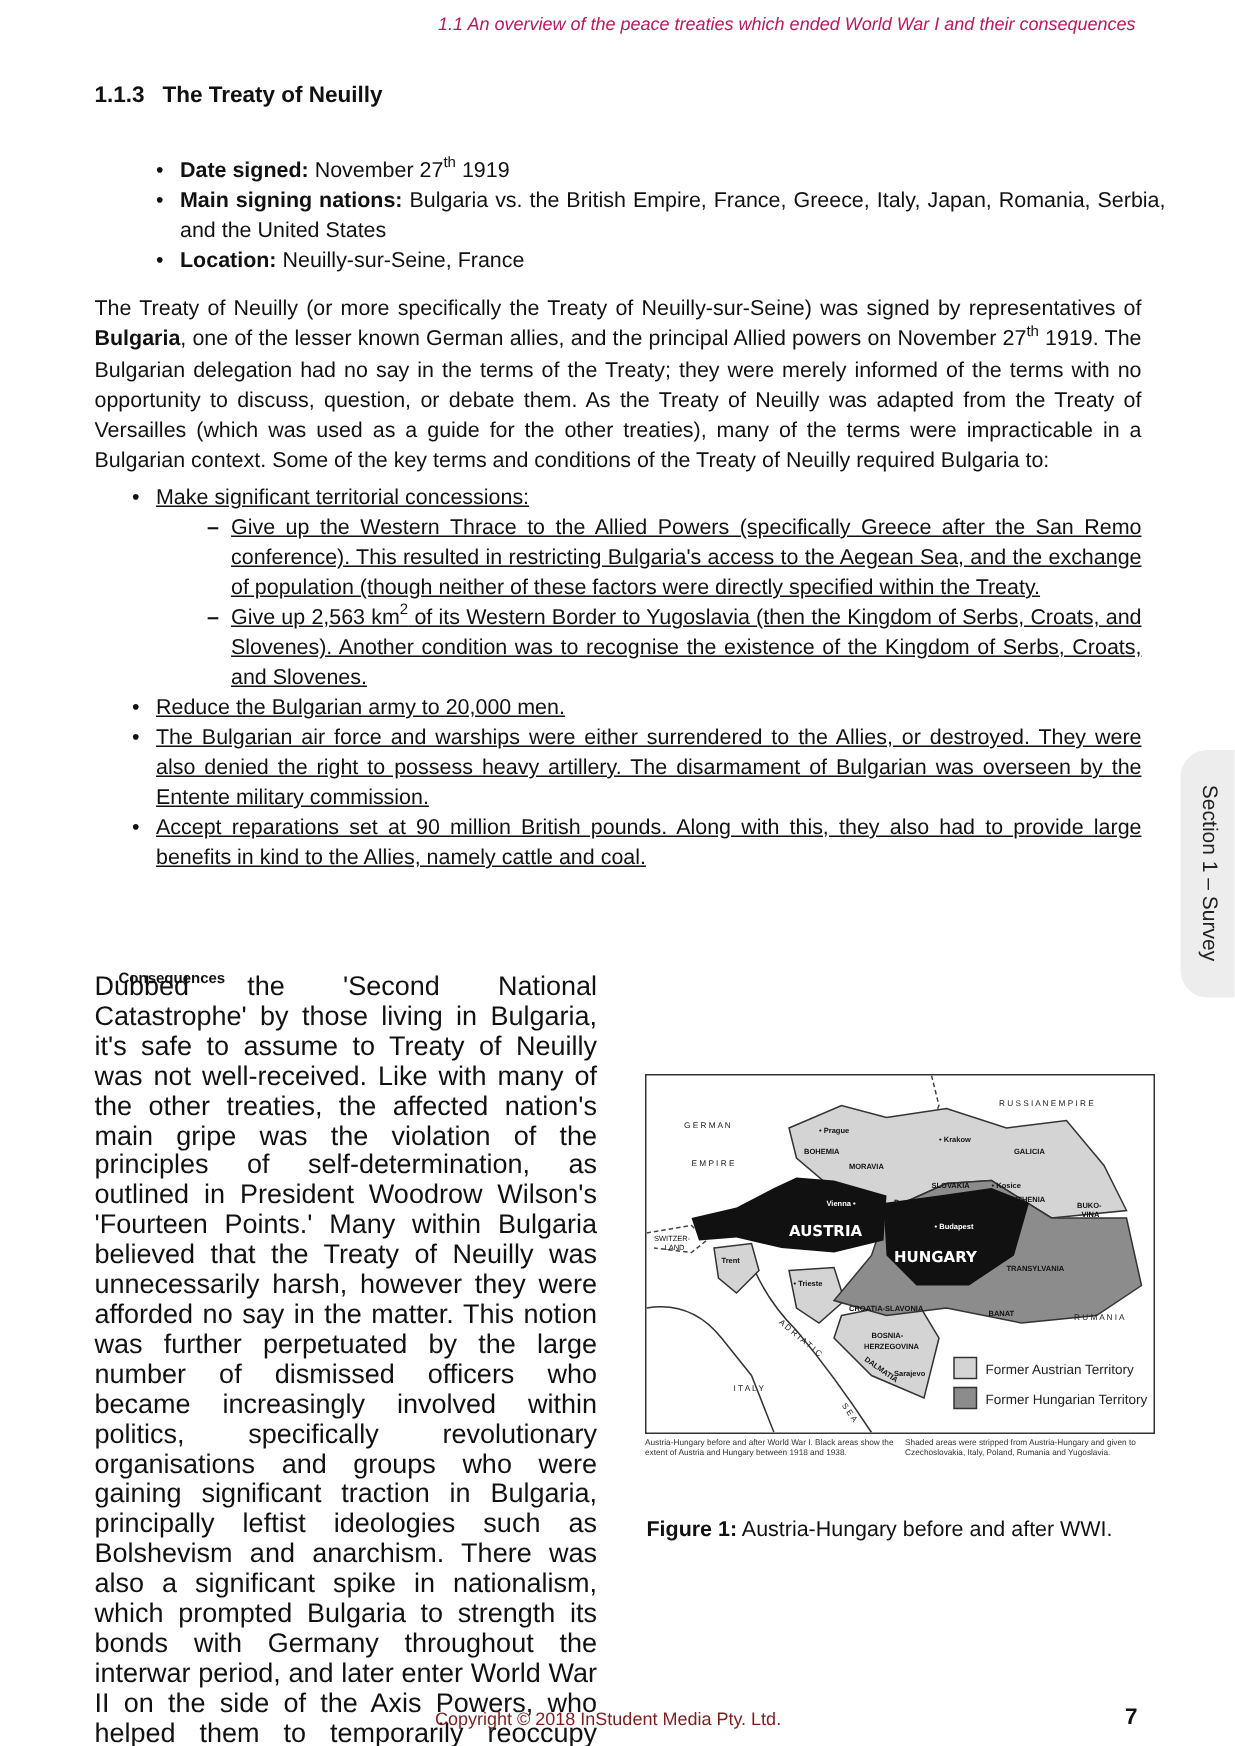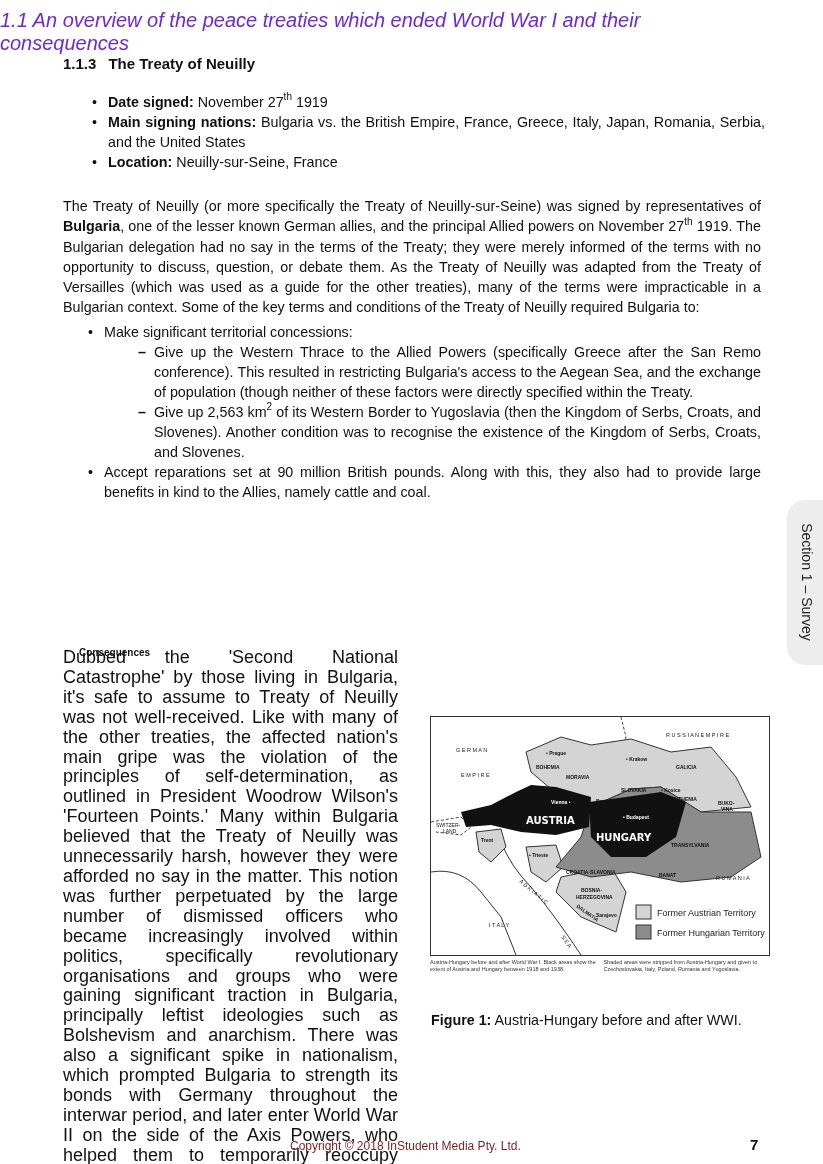--- a/index.html
+++ b/index.html
@@ -1,27 +1,27 @@
 <!DOCTYPE html>
 <html><head>
 <meta charset="utf-8">
 <style>
   html, body { margin:0; padding:0; background:#ffffff; }
   body { width:823px; height:1164px; position:relative; overflow:hidden;
          font-family:"Liberation Sans", sans-serif; color:#111; }
-  .running-header { position:absolute; top:9px; right:66px; font-size:20px; font-style:italic; color:#6d28d9; }
+  .running-header { position:absolute; top:9px; right:66px; font-size:12px; font-style:italic; color:#be185d; }
   h1.section-title { position:absolute; top:55px; left:63px; margin:0; font-size:15px; font-weight:bold; }
   h1.section-title .num { margin-right:12px; }
-  .meta-list { position:absolute; top:88px; left:88px; width:673px; margin:4px; padding:0; list-style:none; font-size:14.3px; line-height:20px; }
+  .meta-list { position:absolute; top:88px; left:88px; width:673px; margin:16px; padding:0; list-style:none; font-size:14.3px; line-height:20px; }
   .meta-list li { position:relative; padding-left:16px; }
   .meta-list li::before { content:"•"; position:absolute; left:0; top:0; }
   .meta-list b { font-weight:bold; }
   sup { font-size:10px; line-height:0; position:relative; top:-1px; }
   .intro { position:absolute; top:196px; left:63px; width:698px; margin:0; font-size:14.3px; line-height:20.3px; text-align:justify; }
-  .terms { position:absolute; top:322px; left:88px; width:673px; margin:0; padding:0; list-style:none; font-size:14.3px; line-height:20px; }
+  .terms { position:absolute; top:322px; left:88px; width:673px; margin:0; padding:0; list-style:none; font-size:14.3px; line-height:20px;text-decoration:underline; }
   .terms > li { position:relative; padding-left:16px; text-align:justify; }
   .terms > li::before { content:"•"; position:absolute; left:0; top:0; }
   .terms ul { list-style:none; margin:0; padding:0 0 0 34px; }
   .terms ul li { position:relative; padding-left:16px; text-align:justify; }
   .terms ul li::before { content:"–"; position:absolute; left:0; top:0; font-weight:bold; }
   .consequences-heading { position:absolute; top:631px; left:63px; margin:16px; font-size:10px; font-weight:bold; }
   .consequences { position:absolute; top:648px; left:63px; width:335px; margin:0; font-size:18px; line-height:19.9px; text-align:justify; }
   .figure { position:absolute; top:716px; left:430px; width:340px; }
   .map { width:338px; height:238px; border:1px solid #333; background:#fff; position:relative; }
   .map svg { display:block; }
@@ -52,20 +52,22 @@
   <span>The Treaty of Neuilly (or more specifically the Treaty of Neuilly-sur-Seine) was signed by representatives of </span><b>Bulgaria</b><span>, one of the lesser known German allies, and the principal Allied powers on November 27</span><sup>th</sup><span> 1919. The Bulgarian delegation had no say in the terms of the Treaty; they were merely informed of the terms with no opportunity to discuss, question, or debate them.  As the Treaty of Neuilly was adapted from the Treaty of Versailles (which was used as a guide for the other treaties), many of the terms were impracticable in a Bulgarian context. Some of the key terms and conditions of the Treaty of Neuilly required Bulgaria to:</span>
 </p>
 
 <ul class="terms">
   <li><span>Make significant territorial concessions:</span>
     <ul>
       <li>Give up the Western Thrace to the Allied Powers (specifically Greece after the San Remo conference). This resulted in restricting Bulgaria's access to the Aegean Sea, and the exchange of population (though neither of these factors were directly specified within the Treaty.</li>
       <li><span>Give up 2,563 km</span><sup>2</sup><span> of its Western Border to Yugoslavia (then the Kingdom of Serbs, Croats, and Slovenes). Another condition was to recognise the existence of the Kingdom of Serbs, Croats, and Slovenes.</span></li>
     </ul>
   </li>
+  <li>Reduce the Bulgarian army to 20,000 men.</li>
+  <li>The Bulgarian air force and warships were either surrendered to the Allies, or destroyed. They were also denied the right to possess heavy artillery. The disarmament of Bulgarian was overseen by the Entente military commission.</li>
   <li>Accept reparations set at 90 million British pounds.  Along with this, they also had to provide large benefits in kind to the Allies, namely cattle and coal.</li>
 </ul>
 
 <h2 class="consequences-heading">Consequences</h2>
 <p class="consequences" style="hyphens:auto">Dubbed the 'Second National Catastrophe' by those living in Bulgaria, it's safe to assume to Treaty of Neuilly was not well-received.  Like with many of the other treaties, the affected nation's main gripe was the violation of the principles of self-determination, as outlined in President Woodrow Wilson's 'Fourteen Points.'  Many within Bulgaria believed that the Treaty of Neuilly was unnecessarily harsh, however they were afforded no say in the matter. This notion was further perpetuated by the large number of dismissed officers who became increasingly involved within politics, specifically revolutionary organisations and groups who were gaining significant traction in Bulgaria, principally leftist ideologies such as Bolshevism and anarchism. There was also a significant spike in nationalism, which prompted Bulgaria to strength its bonds with Germany throughout the interwar period, and later enter World War II on the side of the Axis Powers, who helped them to temporarily reoccupy most of the territories ceded under the Treaty of Neuilly.</p>
 
 <div class="figure">
   <div class="map">
     <svg width="338" height="238" viewBox="0 0 338 238" font-family="Liberation Sans, sans-serif" font-weight="bold">
 

